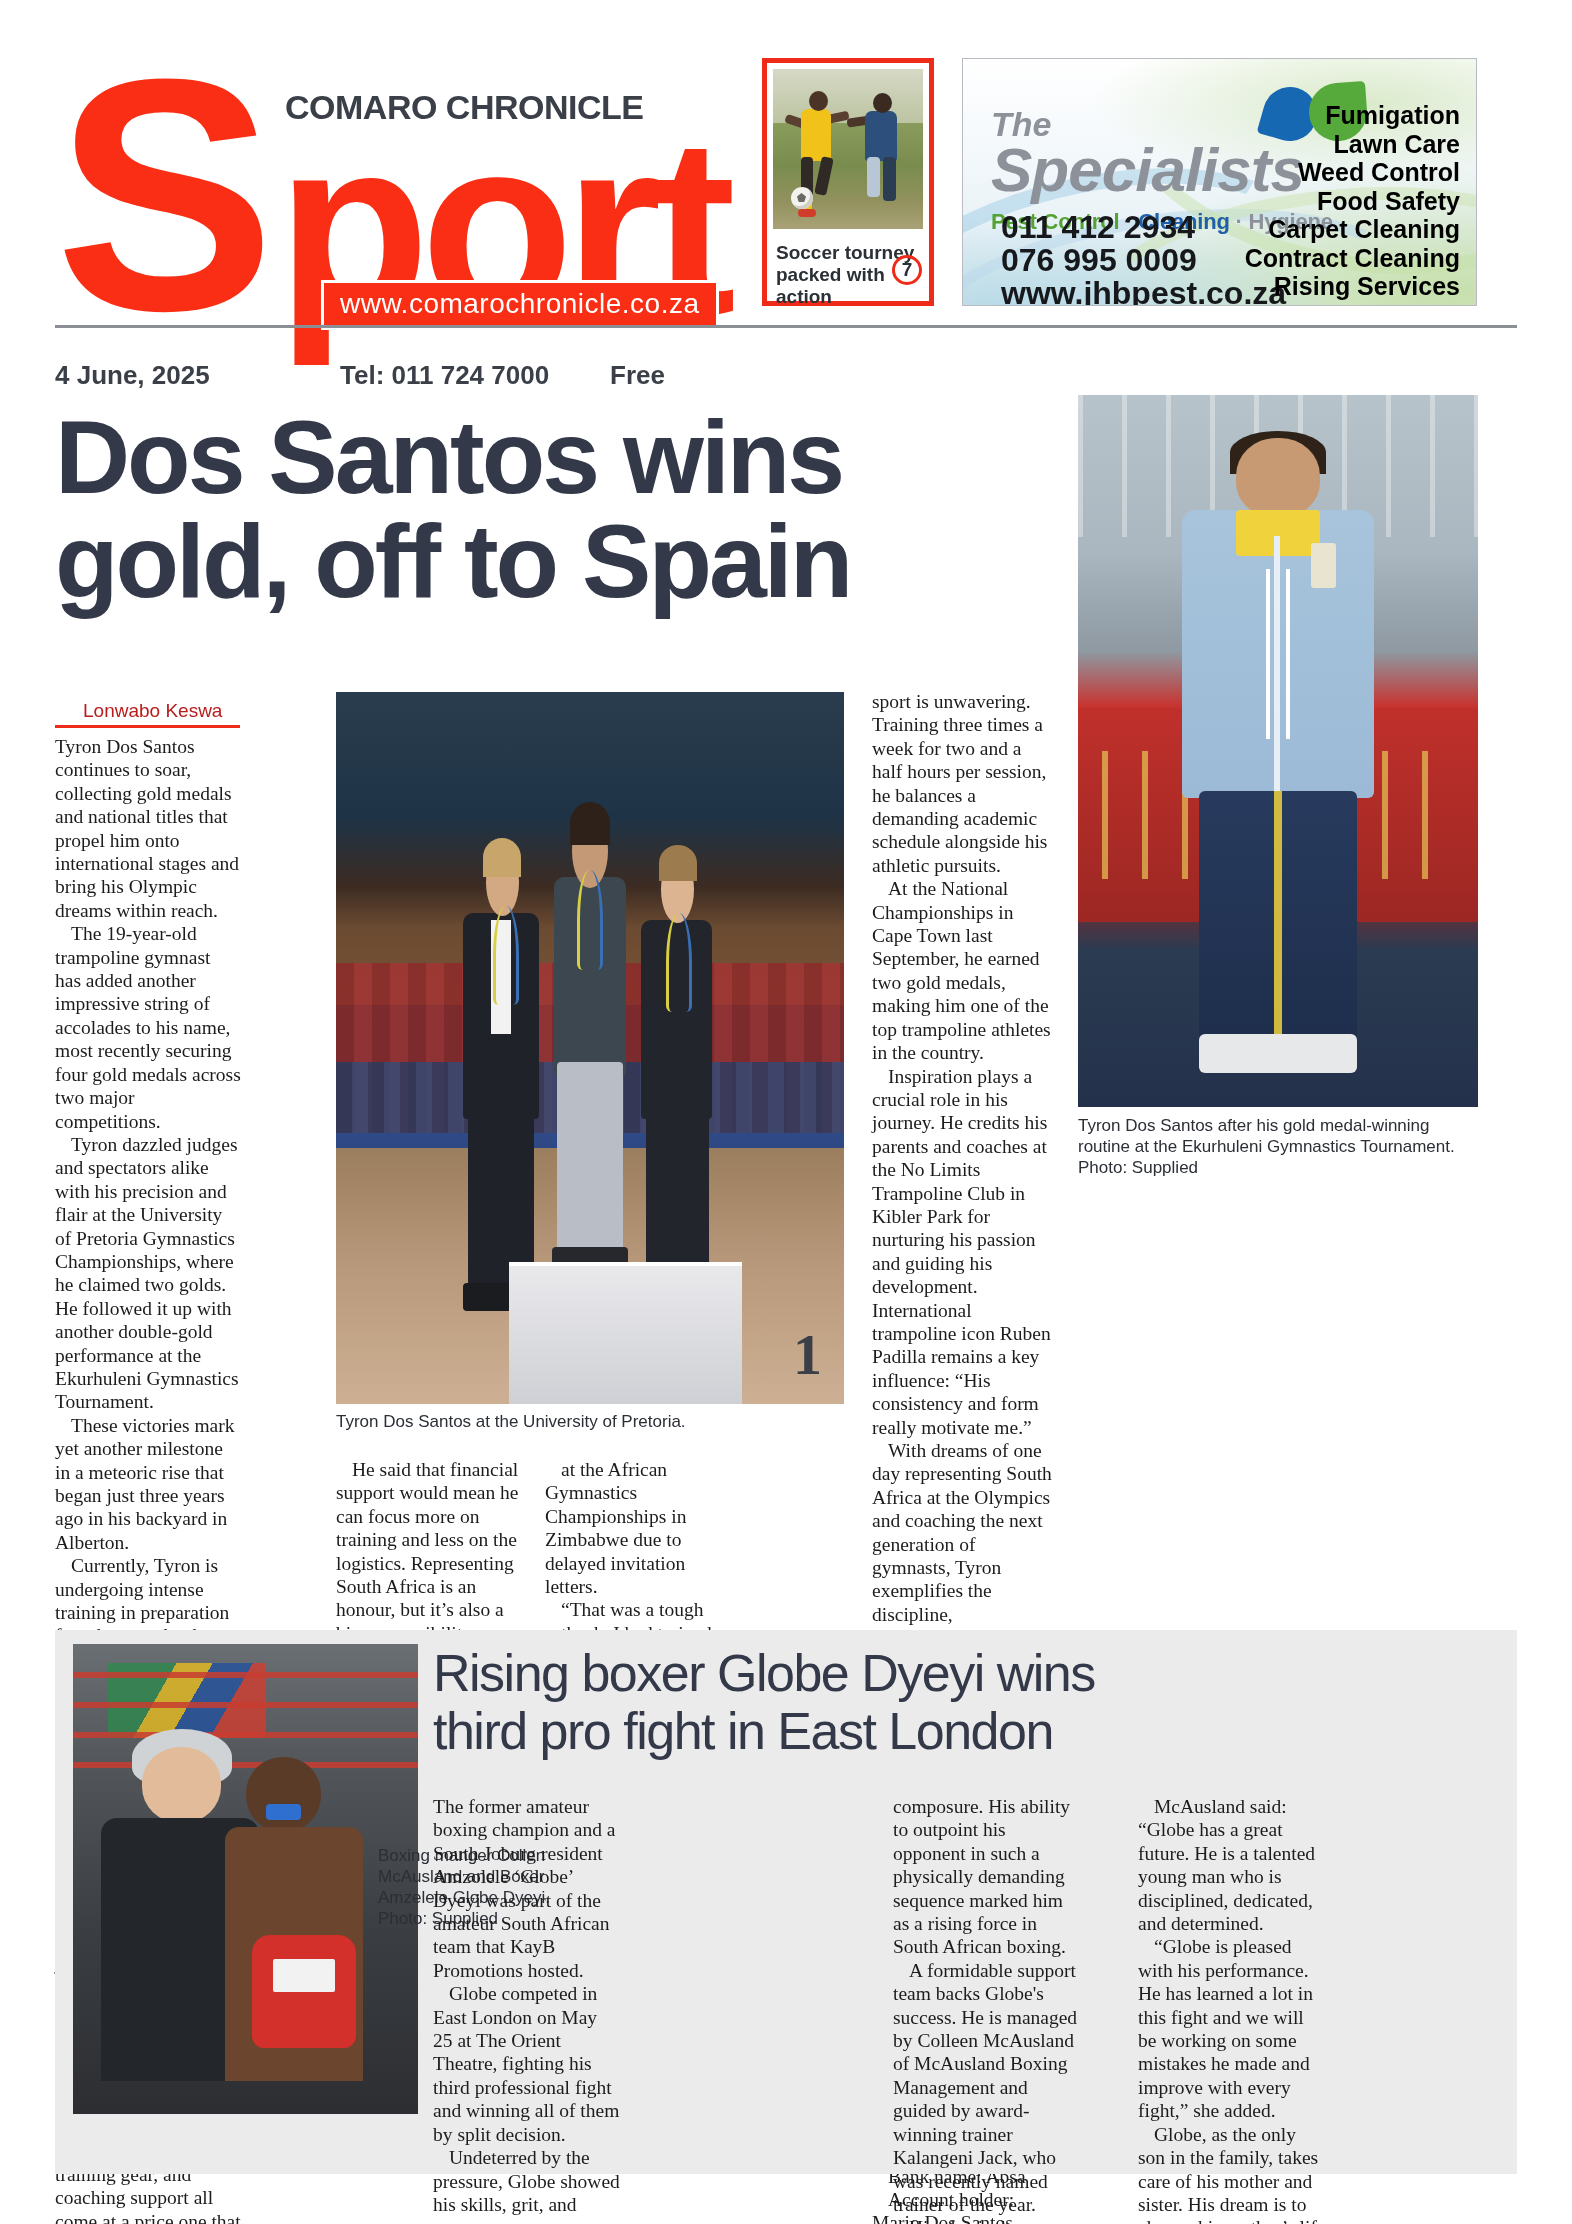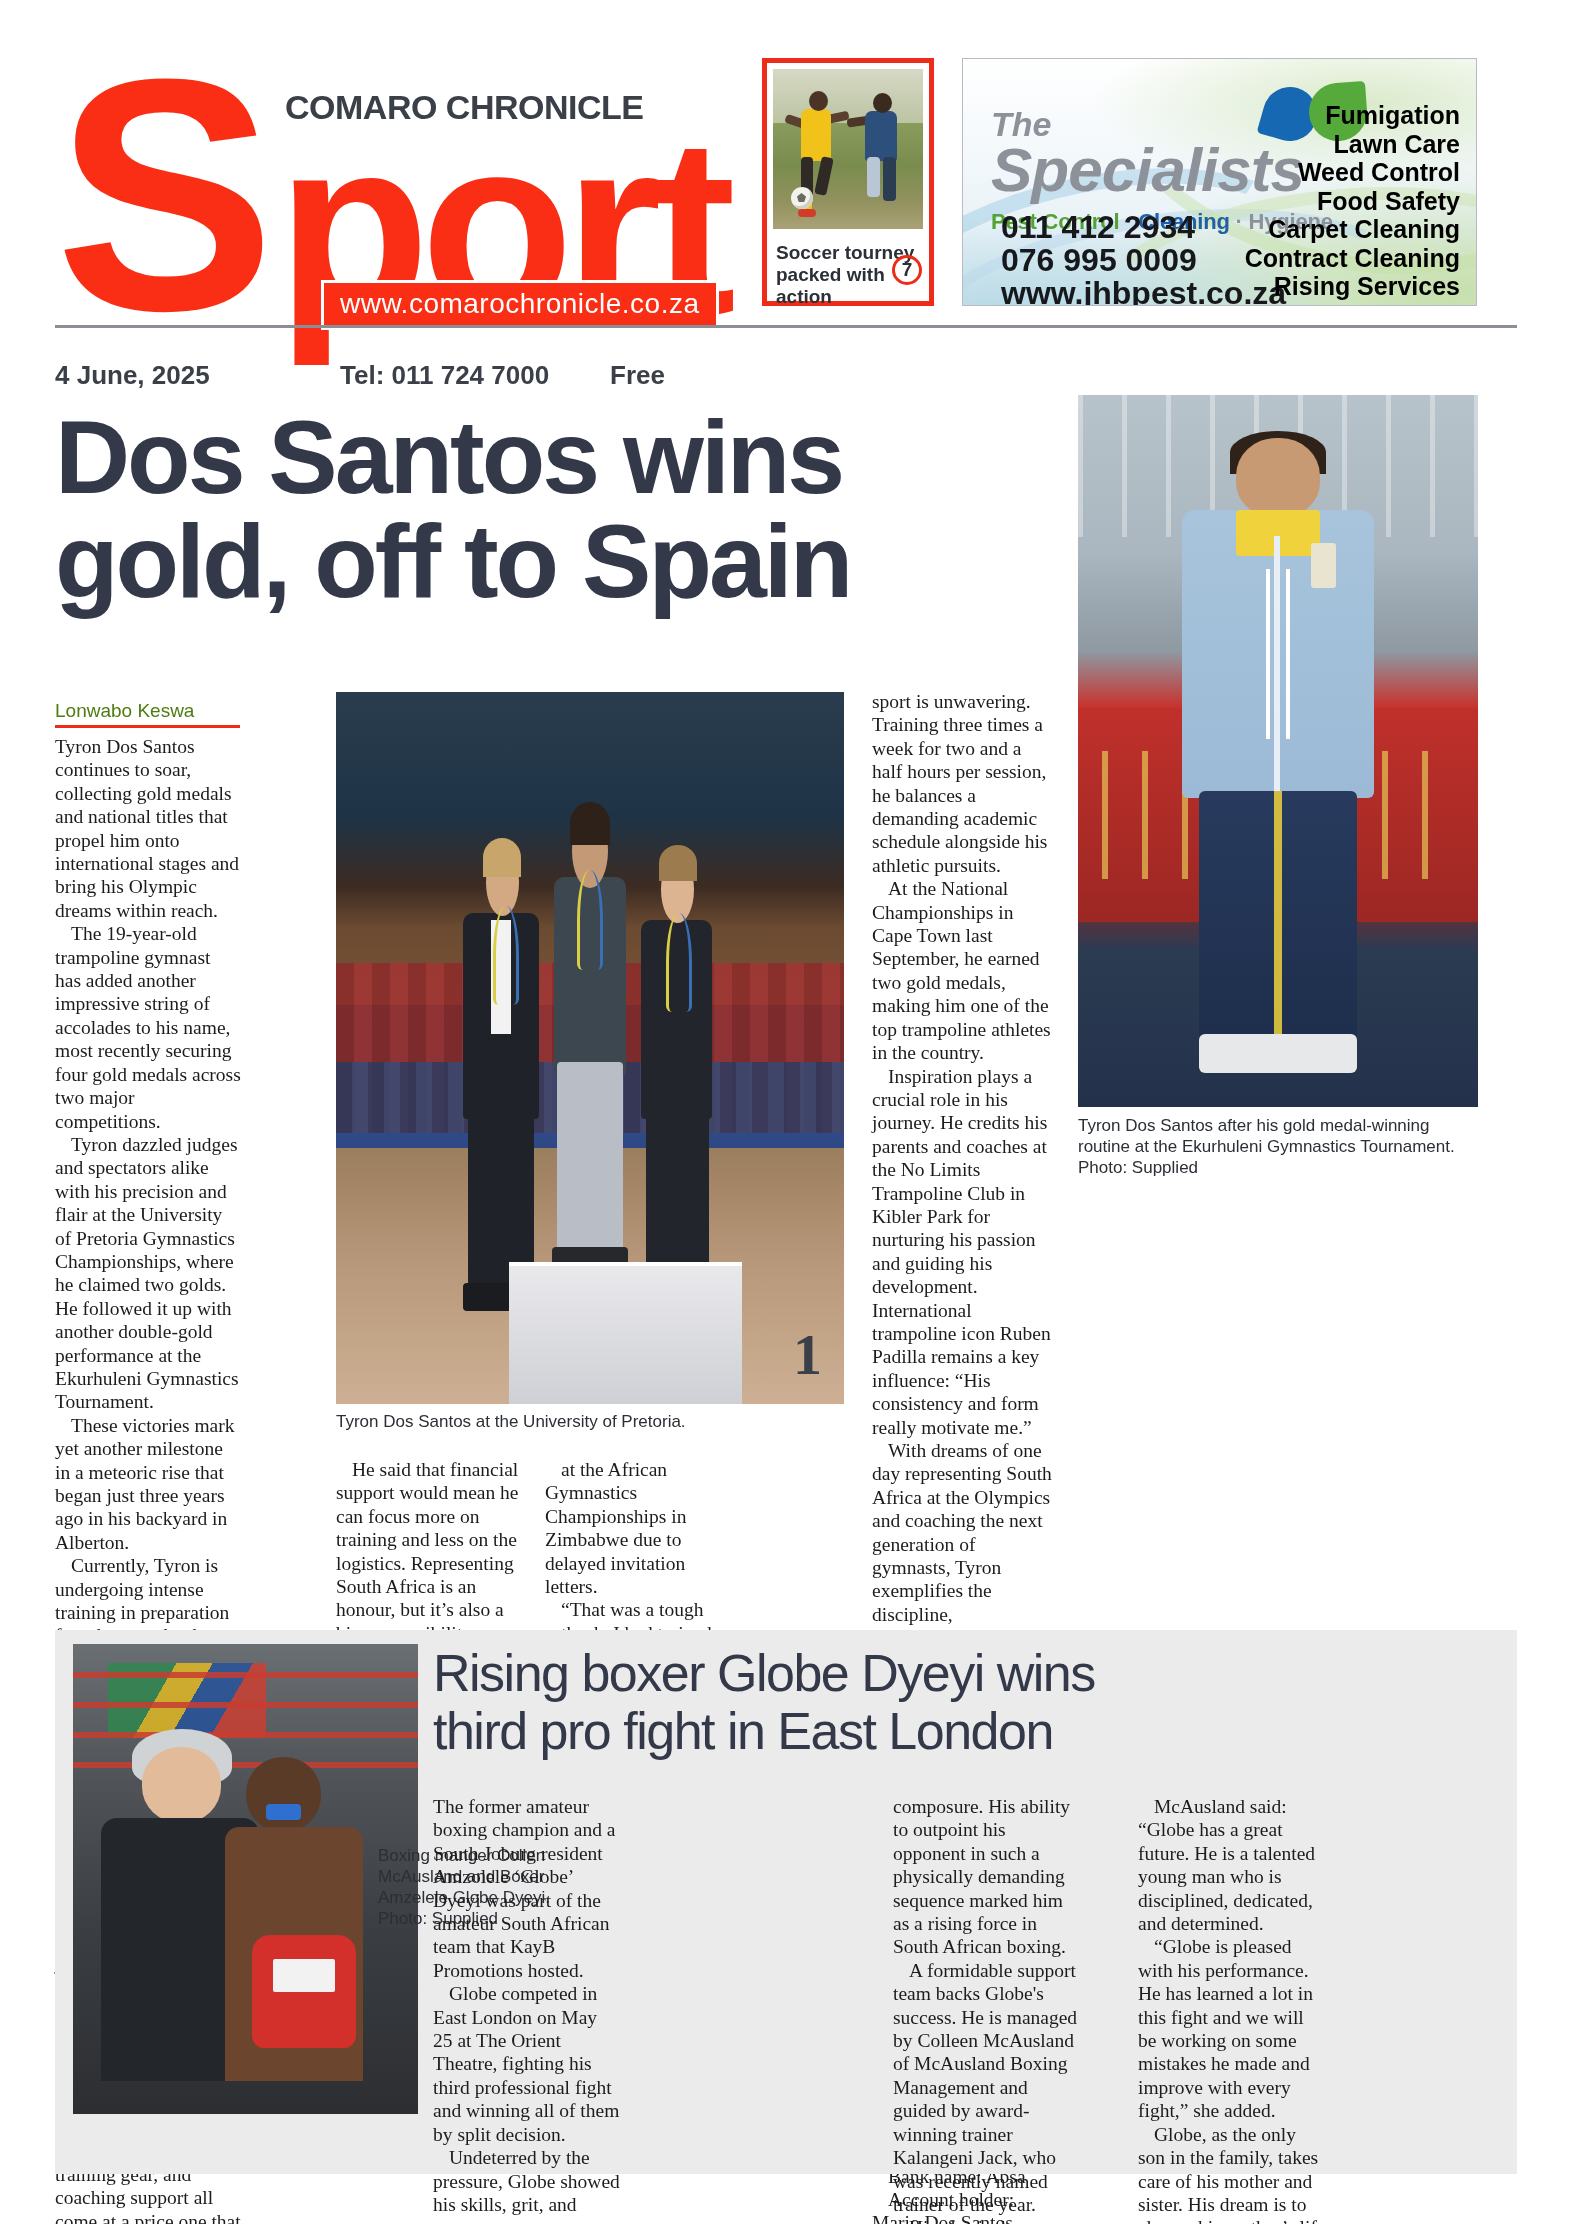--- a/index.html
+++ b/index.html
@@ -165,22 +165,23 @@
   .lead-headline {
     position:absolute; left:55px; top:405px; width:1000px;
     font-family:"Liberation Sans", sans-serif; font-weight:bold;
     font-size:104px; line-height:104px; letter-spacing:-3px;
     color:#34394a;
   }
   .lead-headline .l2 { display:block; }
 
   .byline-wrap { position:absolute; left:55px; top:700px; width:185px; }
   .byline {
-    font-family:"Liberation Sans", sans-serif; font-size:19px; color:#4d7c0f;
+    font-family:"Liberation Sans", sans-serif; font-size:19px; color:#b91c1c;
     padding-bottom:3px;
+    margin-left:28px;
   }
   .byline-rule { height:3px; background:#ee2a18; width:185px; }
 
   .col { position:absolute; font-family:"Liberation Serif", serif;
          font-size:19.5px; line-height:23.4px; color:#1c1c1c; text-align:left; }
   .col p { margin:0; text-indent:16px; }
   .col p.noind { text-indent:0; }
   .col p.b { font-weight:bold; text-indent:0; }
 
   #lead-col1 { left:55px; top:735px; width:186px; }

